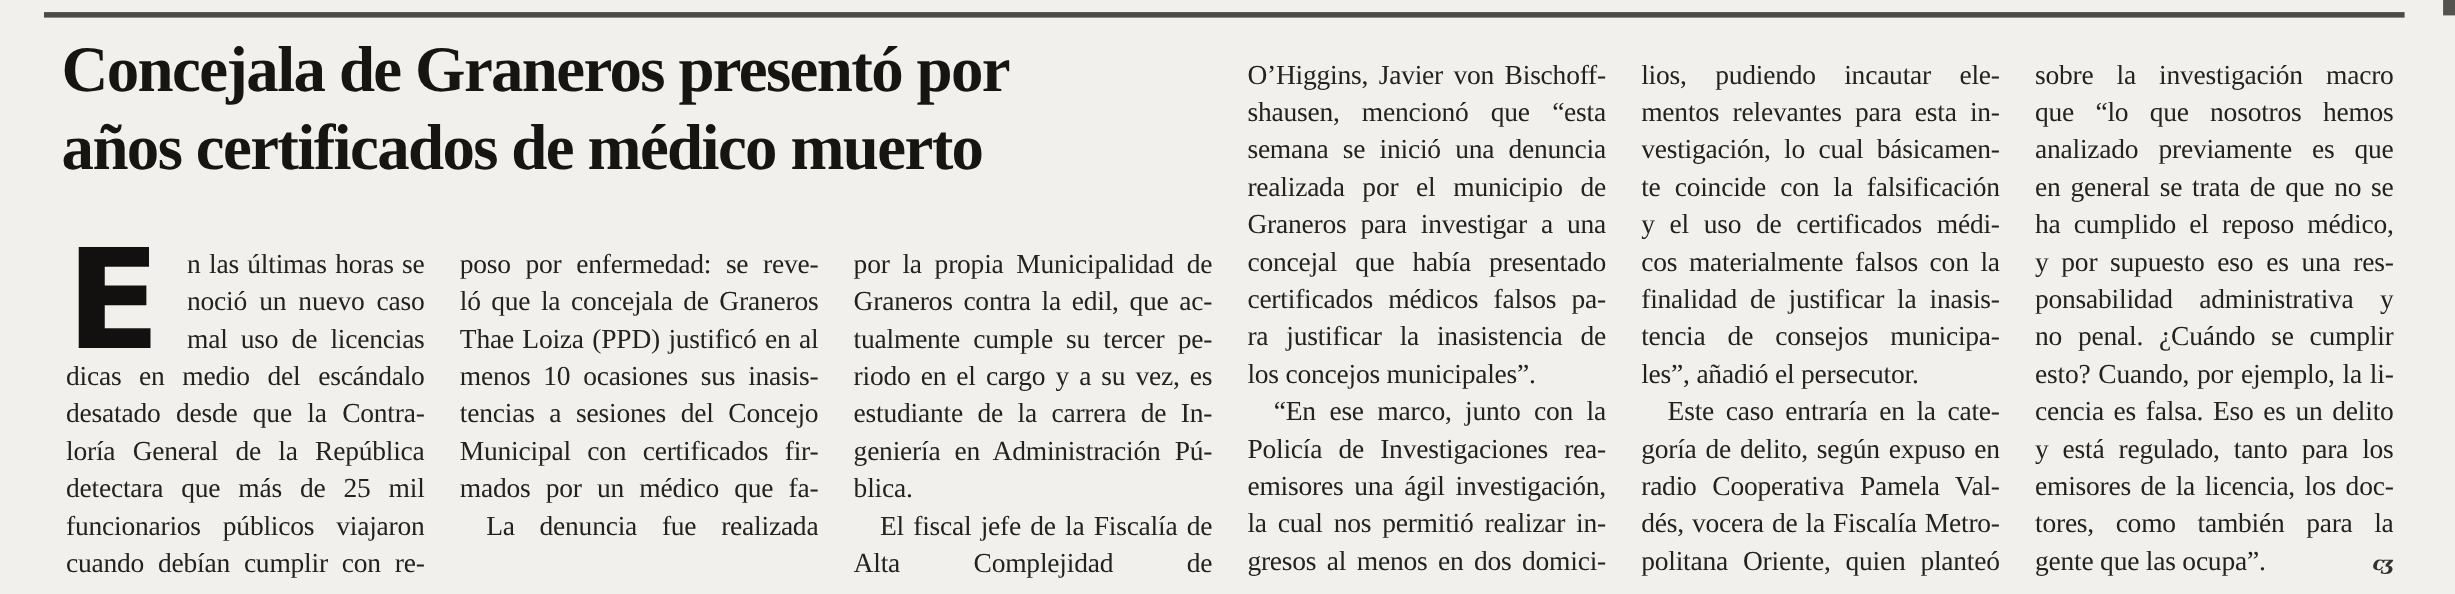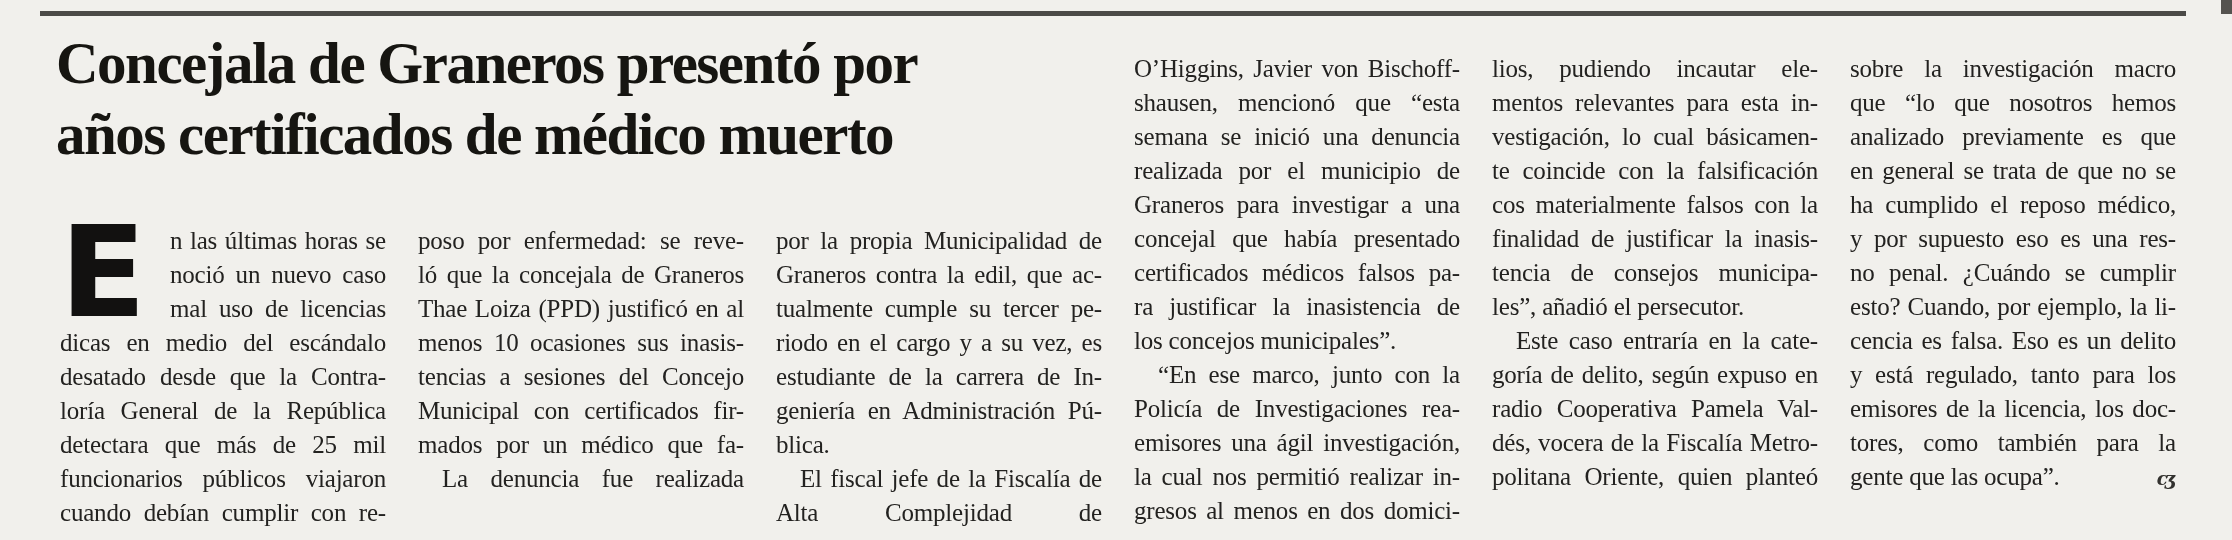--- a/index.html
+++ b/index.html
@@ -122,37 +122,39 @@
       <div class="line">Policía de Investigaciones rea-</div>
       <div class="line">emisores una ágil investigación,</div>
       <div class="line">la cual nos permitió realizar in-</div>
       <div class="line">gresos al menos en dos domici-</div>
     </div>
   <div class="col col-5">
       <div class="line">lios, pudiendo incautar ele-</div>
       <div class="line">mentos relevantes para esta in-</div>
       <div class="line">vestigación, lo cual básicamen-</div>
       <div class="line">te coincide con la falsificación</div>
+      <div class="line">y el uso de certificados médi-</div>
       <div class="line">cos materialmente falsos con la</div>
       <div class="line">finalidad de justificar la inasis-</div>
       <div class="line">tencia de consejos municipa-</div>
       <div class="line f-e">les”, añadió el persecutor.</div>
       <div class="line f-i">Este caso entraría en la cate-</div>
       <div class="line">goría de delito, según expuso en</div>
       <div class="line">radio Cooperativa Pamela Val-</div>
       <div class="line">dés, vocera de la Fiscalía Metro-</div>
       <div class="line">politana Oriente, quien planteó</div>
     </div>
   <div class="col col-6">
       <div class="line">sobre la investigación macro</div>
       <div class="line">que “lo que nosotros hemos</div>
       <div class="line">analizado previamente es que</div>
       <div class="line">en general se trata de que no se</div>
       <div class="line">ha cumplido el reposo médico,</div>
       <div class="line">y por supuesto eso es una res-</div>
+      <div class="line">ponsabilidad administrativa y</div>
       <div class="line">no penal. ¿Cuándo se cumplir</div>
       <div class="line">esto? Cuando, por ejemplo, la li-</div>
       <div class="line">cencia es falsa. Eso es un delito</div>
       <div class="line">y está regulado, tanto para los</div>
       <div class="line">emisores de la licencia, los doc-</div>
       <div class="line">tores, como también para la</div>
       <div class="line f-m">
         <span>gente que las ocupa”.</span>
         <span class="end-mark">cʒ</span>
       </div>

